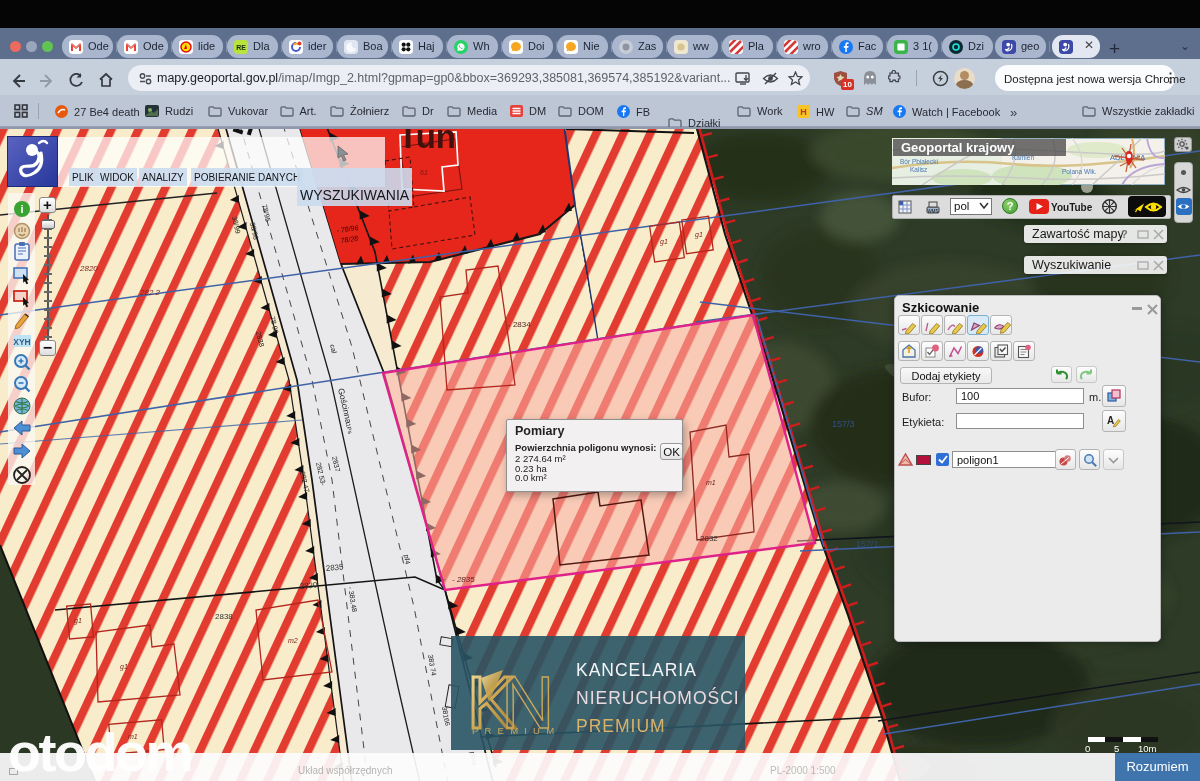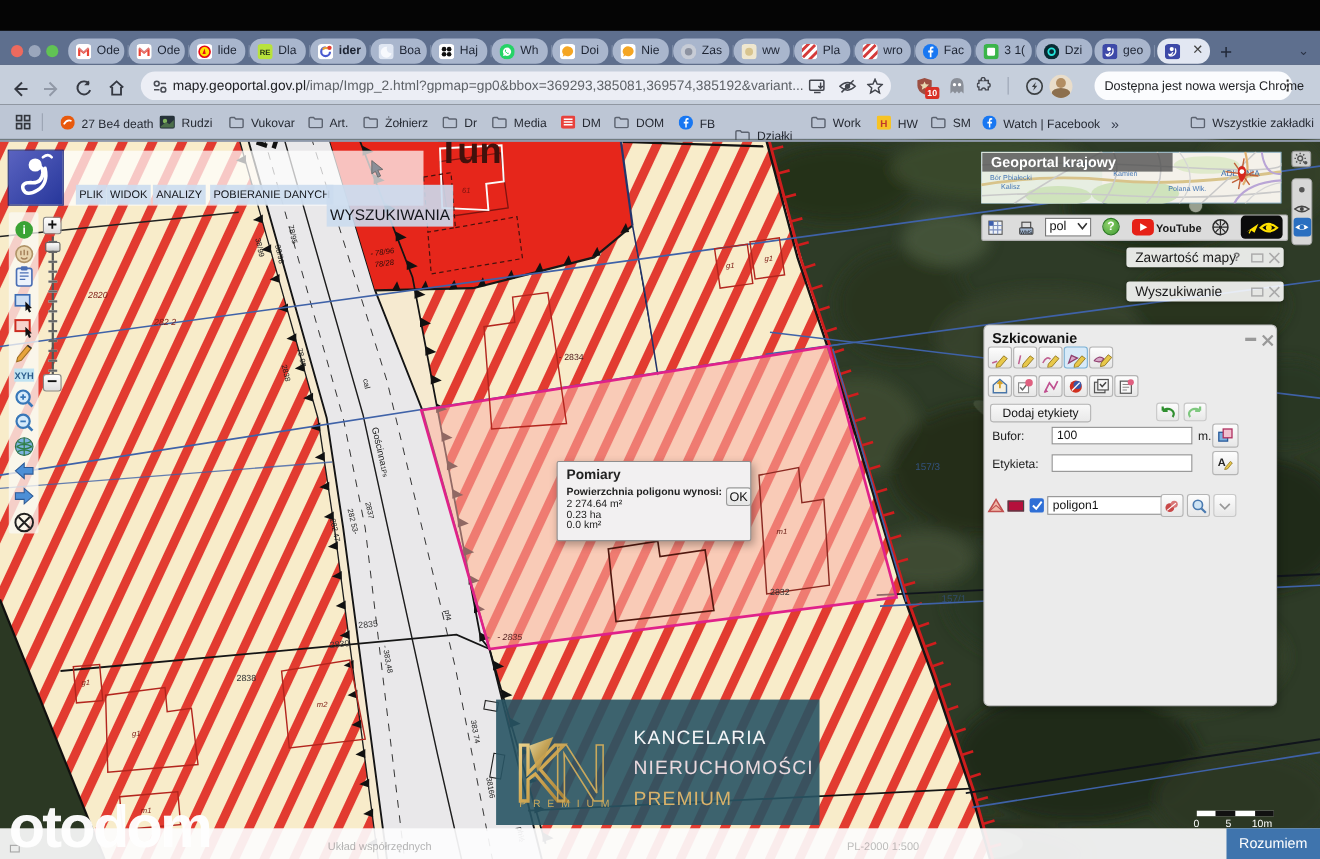--- a/index.html
+++ b/index.html
@@ -58,21 +58,21 @@
   </div>
 <div class="tsep" style="left:226px;"></div>
 <div class="tab" style="left:227px;width:51px;">
     <span class="fav"><svg width="14" height="14">
         <rect width="14" height="14" rx="3" fill="#b8e23c"></rect>
         <text x="7" y="10" font-size="7" font-weight="bold" fill="#1c2b12" text-anchor="middle" font-family="Liberation Sans">RE</text>
       </svg></span>
     <span class="tt">Dla</span>
   </div>
 <div class="tsep" style="left:281px;"></div>
-<div class="tab" style="left:282px;width:51px;font-weight:bold;">
+<div class="tab" style="left:282px;width:51px;">
     <span class="fav"><svg width="14" height="14">
         <rect width="14" height="14" rx="3" fill="#fff"></rect>
         <path d="M7 3 A4 4 0 1 0 11 7" stroke="#4a5bd0" stroke-width="2" fill="none"></path>
         <path d="M4.5 5 A3.5 3.5 0 0 1 9 4" stroke="#e8a33a" stroke-width="2" fill="none"></path>
         <circle cx="10.5" cy="3.5" r="2" fill="#e33c30"></circle>
       </svg></span>
     <span class="tt">ider</span>
   </div>
 <div class="tsep" style="left:336px;"></div>
 <div class="tab" style="left:337px;width:51px;">
@@ -303,21 +303,21 @@
 <div class="bmi" style="left:668px;margin-top:12px;"><svg width="14" height="12" style="vertical-align:-2px">
       <path d="M1 3 Q1 1.8 2.2 1.8 H5 L6.3 3.2 H12 Q13 3.2 13 4.2 V10 Q13 11 12 11 H2 Q1 11 1 10 Z" fill="none" stroke="#5c6370" stroke-width="1.3"></path>
     </svg>&nbsp; Działki</div>
 <div class="bmi" style="left:737px;"><svg width="14" height="12" style="vertical-align:-2px">
       <path d="M1 3 Q1 1.8 2.2 1.8 H5 L6.3 3.2 H12 Q13 3.2 13 4.2 V10 Q13 11 12 11 H2 Q1 11 1 10 Z" fill="none" stroke="#5c6370" stroke-width="1.3"></path>
     </svg>&nbsp; Work</div>
 <div class="bmi" style="left:797px;"><svg width="13" height="13" style="vertical-align:-2px">
       <rect width="13" height="13" rx="2" fill="#f7c325"></rect>
       <text x="6.5" y="10" font-size="9" font-weight="bold" fill="#c0392b" text-anchor="middle">H</text>
     </svg>&nbsp; HW</div>
-<div class="bmi" style="left:846px;"><svg width="14" height="12" style="vertical-align:-2px">
+<div class="bmi" style="left:846px;font-style:italic;"><svg width="14" height="12" style="vertical-align:-2px">
       <path d="M1 3 Q1 1.8 2.2 1.8 H5 L6.3 3.2 H12 Q13 3.2 13 4.2 V10 Q13 11 12 11 H2 Q1 11 1 10 Z" fill="none" stroke="#5c6370" stroke-width="1.3"></path>
     </svg>&nbsp; SM</div>
 <div class="bmi" style="left:893px;"><svg width="13" height="13" style="vertical-align:-2px">
       <circle cx="6.5" cy="6.5" r="6.5" fill="#1877f2"></circle>
       <path d="M7.3 11 V7.2 H8.7 L8.9 5.6 H7.3 V4.6 q0-.7.8-.7 h.9 V2.4 q-.6-.1-1.2-.1 -1.8 0-1.8 2 v1.3 H4.6 v1.6 H6 V11 Z" fill="#fff"></path>
     </svg>&nbsp; Watch | Facebook</div>
 <div class="bmi" style="left:1010px;font-size:13px;color:#394050;">»</div>
 <div class="bmi" style="left:1082px;"><svg width="14" height="12" style="vertical-align:-2px">
       <path d="M1 3 Q1 1.8 2.2 1.8 H5 L6.3 3.2 H12 Q13 3.2 13 4.2 V10 Q13 11 12 11 H2 Q1 11 1 10 Z" fill="none" stroke="#5c6370" stroke-width="1.3"></path>
     </svg>&nbsp; Wszystkie zakładki</div>

